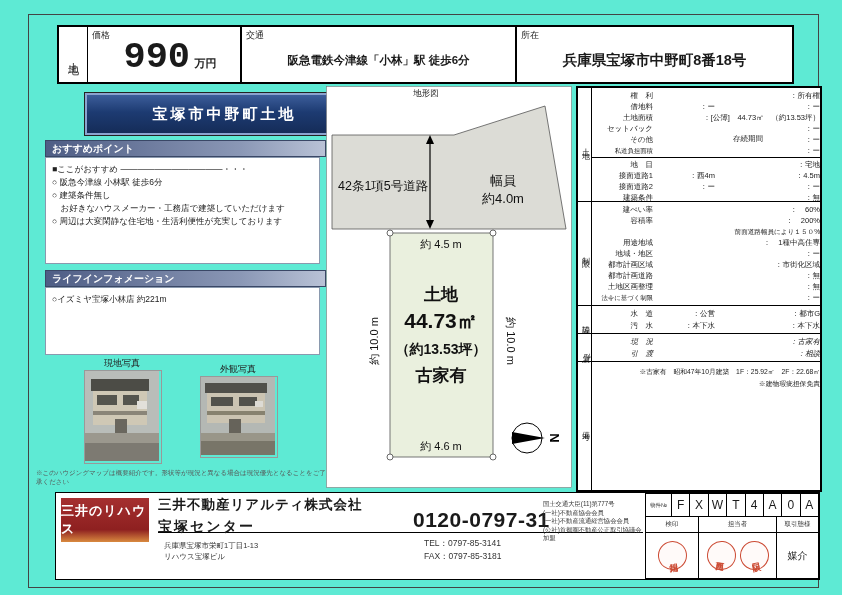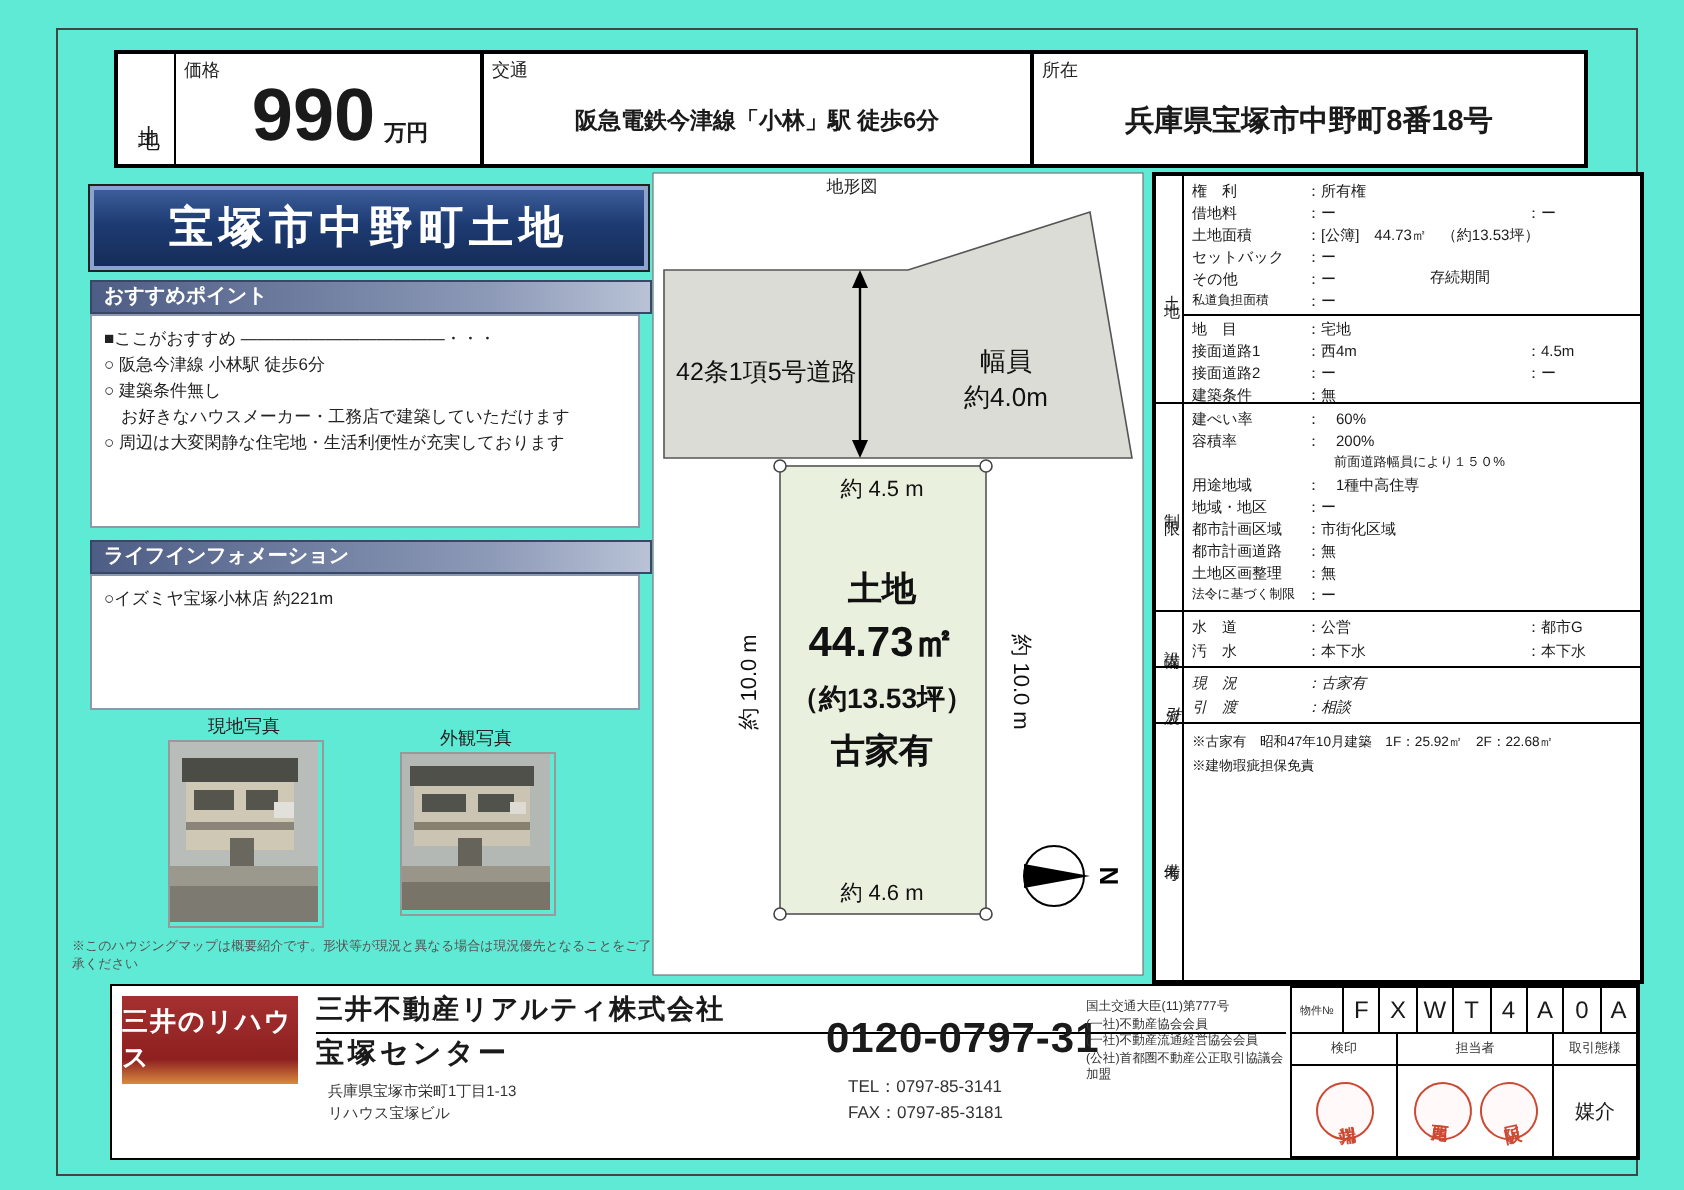--- a/index.html
+++ b/index.html
@@ -5,27 +5,27 @@
   html,body{margin:0;padding:0;background:#fff;}
   #page{position:relative;width:842px;height:595px;background:#5eead4;overflow:hidden;
         font-family:"Liberation Sans",sans-serif;color:#1a1a1a;}
   .abs{position:absolute;}
   .frame{border:1px solid #444;}
   
   .hdr{display:flex;border:2px solid #000;background:#fff;}
   .hcell{position:relative;}
   .hlabel{position:absolute;top:2px;left:4px;font-size:9px;color:#222;}
   .vtext{writing-mode:vertical-rl;letter-spacing:2px;}
-  .price-big{font-family:Liberation Sans, sans-serif;font-weight:bold;font-size:37px;line-height:1;margin-left:12px;}
+  .price-big{font-family:Liberation Mono, monospace;font-weight:bold;font-size:37px;line-height:1;margin-left:12px;}
   .price-unit{font-size:11px;font-weight:bold;}
   
   .banner{background:linear-gradient(180deg,#3c5d9a 0%,#1d3b72 45%,#152c58 100%);
           border:2px solid #8aa3cf;outline:1px solid #222;color:#fff;
           display:flex;align-items:center;justify-content:center;
-          font-size:22px;font-weight:bold;letter-spacing:3px;}
+          font-size:15px;font-weight:bold;letter-spacing:3px;margin-left:40px;}
   .secbar{background:linear-gradient(90deg,#4e5d85 0%,#8b98b6 70%,#b9c2d6 100%);
           border:1px solid #3a4766;color:#fff;font-size:10px;font-weight:bold;
           line-height:15px;padding-left:6px;}
   .secbox{border:1px solid #8a99ae;background:#fff;font-size:8.5px;line-height:13px;
           padding:5px 6px;color:#222;}
   .photo-label{font-size:9px;text-align:center;color:#222;}
   .disc{font-size:6.5px;color:#555;}
   
   .dtable{border:2px solid #000;background:#fff;display:flex;flex-direction:column;}
   .tsec{display:flex;border-top:1.5px solid #000;}
@@ -169,21 +169,21 @@
     <text x="115" y="268" font-size="14" font-weight="bold" text-anchor="middle" fill="#111">（約13.53坪）</text>
     <text x="115" y="295" font-size="17" font-weight="bold" text-anchor="middle" fill="#111">古家有</text>
 
     <g>
       <circle cx="201" cy="352" r="15" fill="none" stroke="#000" stroke-width="1"></circle>
       <polygon points="186,358 186,346 219,352" fill="#000"></polygon>
       <text transform="rotate(90 228 352)" x="228" y="356" font-size="13" font-weight="bold" text-anchor="middle" fill="#000">N</text>
     </g>
   </svg>
 
-  <div class="abs dtable" style="left:576px;top:86px;width:242px;height:402px;">
+  <div class="abs dtable" style="left:576px;top:86px;width:242px;height:402px;text-align:right;">
     <div class="tsec" style="height:113px;">
       <div class="tside">土地</div>
       <div class="tbody">
         <div class="trow">
             <span class="tl">権　利</span>
             <span class="tv">：所有権</span>
           </div>
         <div class="trow">
             <span class="tl">借地料</span>
             <span class="tv fixed">：ー</span>
@@ -310,21 +310,21 @@
             <span class="tv">※建物瑕疵担保免責</span>
           </div>
       </div>
     </div>
   </div>
 
   <div class="abs fbox" style="left:55px;top:492px;width:763px;height:86px;"></div>
 
   <div class="abs logo" style="left:61px;top:498px;width:88px;height:44px;">三井のリハウス</div>
 
-  <div class="abs" style="left:158px;top:496px;width:485px;font-size:13.5px;font-weight:bold;letter-spacing:1px;border-bottom:1.5px solid #000;padding-bottom:2px;">三井不動産リアルティ株式会社</div>
+  <div class="abs" style="left:158px;top:496px;width:485px;font-size:13.5px;font-weight:bold;letter-spacing:1px;border-bottom:1.5px solid #000;padding-bottom:18px;">三井不動産リアルティ株式会社</div>
   <div class="abs" style="left:158px;top:518px;font-size:14px;font-weight:bold;letter-spacing:2px;">宝塚センター</div>
   <div class="abs" style="left:164px;top:541px;font-size:7.5px;color:#333;">兵庫県宝塚市栄町1丁目1-13</div>
   <div class="abs" style="left:164px;top:552px;font-size:7.5px;color:#333;">リハウス宝塚ビル</div>
 
   <div class="abs phone" style="left:413px;top:508px;">0120-0797-31</div>
   <div class="abs" style="left:424px;top:538px;font-size:8.5px;color:#333;">TEL：0797-85-3141</div>
   <div class="abs" style="left:424px;top:551px;font-size:8.5px;color:#333;">FAX：0797-85-3181</div>
 
   <div class="abs lic" style="left:543px;top:500px;width:100px;">
     <div>国土交通大臣(11)第777号</div>

